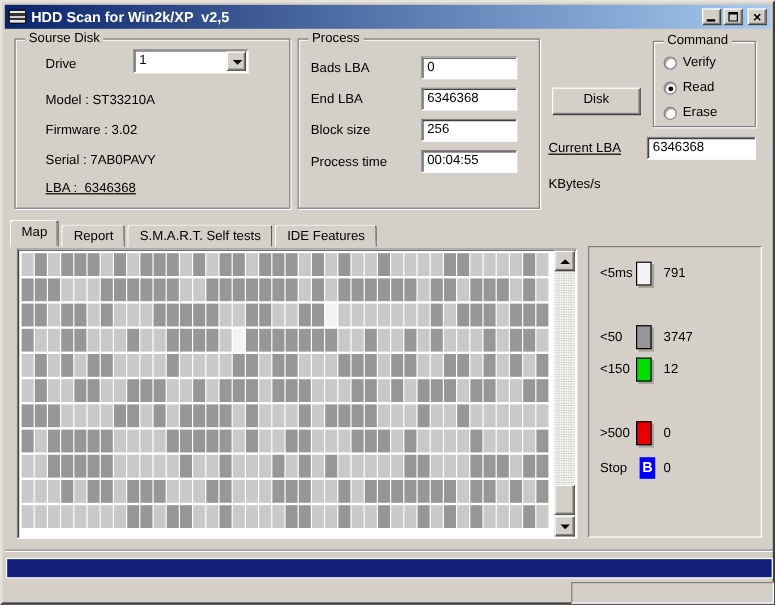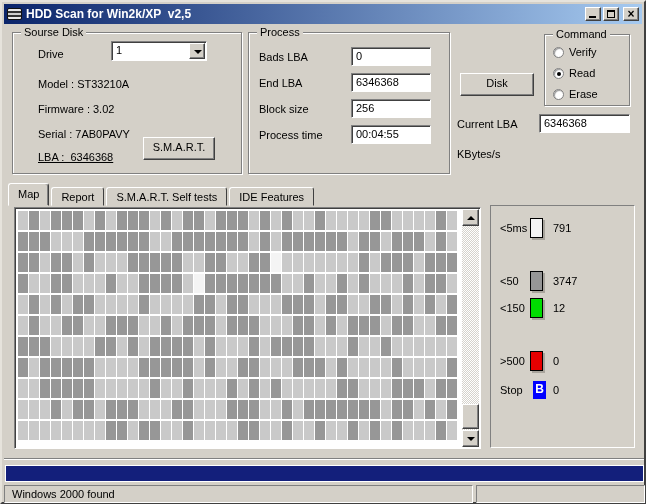--- a/index.html
+++ b/index.html
@@ -150,21 +150,20 @@
     <div class="combo" style="left:98px; top:8px; width:96px; height:20px;">
       <span class="combo-value">1</span>
       <span class="combo-btn">
           <span class="arrow-down"></span>
         </span>
     </div>
     <span class="lbl" style="left:25px; top:45px;">Model : ST33210A</span>
     <span class="lbl" style="left:25px; top:70px;">Firmware : 3.02</span>
     <span class="lbl" style="left:25px; top:95px;">Serial : 7AB0PAVY</span>
     <span class="lbl" style="left:25px; top:118px;text-decoration:underline;">LBA :  6346368</span>
-    <div class="btn" style="left:130px; top:104px; width:72px; height:23px;">S.M.A.R.T.</div>
   </div>
 
   <div class="group" style="left:246px; top:30px; width:202px; height:142px;">
     <span class="group-label">Process</span>
     <div>
         <span class="lbl" style="left: 10px; top: 18px;">Bads LBA</span>
         <div class="tbox" style="left: 102px; top: 14px; width: 80px; height: 19px;">0</div>
         <span class="lbl" style="left: 10px; top: 44px;">End LBA</span>
         <div class="tbox" style="left: 102px; top: 40px; width: 80px; height: 19px;">6346368</div>
         <span class="lbl" style="left: 10px; top: 70px;">Block size</span>
@@ -189,21 +188,21 @@
           </span>
           <span class="radio-label">Read</span>
         </div>
         <div class="radio-row" style="top: 52px;">
           <span class="radio-circle"></span>
           <span class="radio-label">Erase</span>
         </div>
       </div>
   </div>
 
-  <span class="lbl" style="left:455px; top:116px;">Current LBA</span>
+  <span class="lbl" style="left:455px; top:116px;text-decoration:underline;">Current LBA</span>
   <div class="tbox" style="left:537px; top:112px; width:91px; height:19px;">6346368</div>
   <span class="lbl" style="left:455px; top:146px;">KBytes/s</span>
 
   <div class="tab-strip">
       <div class="tab active">Map</div>
       <div class="tab">Report</div>
       <div class="tab">S.M.A.R.T. Self tests</div>
       <div class="tab">IDE Features</div>
     </div>
 
@@ -686,16 +685,15 @@
         <span class="bads-label">Stop</span>
         <span class="bads-swatch" style="background: rgb(0, 0, 255);">B</span>
         <span class="bads-count">0</span>
       </div>
     </div>
 
   <div class="divider"></div>
   <div class="progress-outer">
     <div class="progress-fill" style="width: 100%; background: rgb(19, 31, 123);"></div>
   </div>
-  <div class="status-panel status-left">Windows 2000 found</div>
   <div class="status-panel status-right"></div>
 
 </div>
 
 </body></html>

